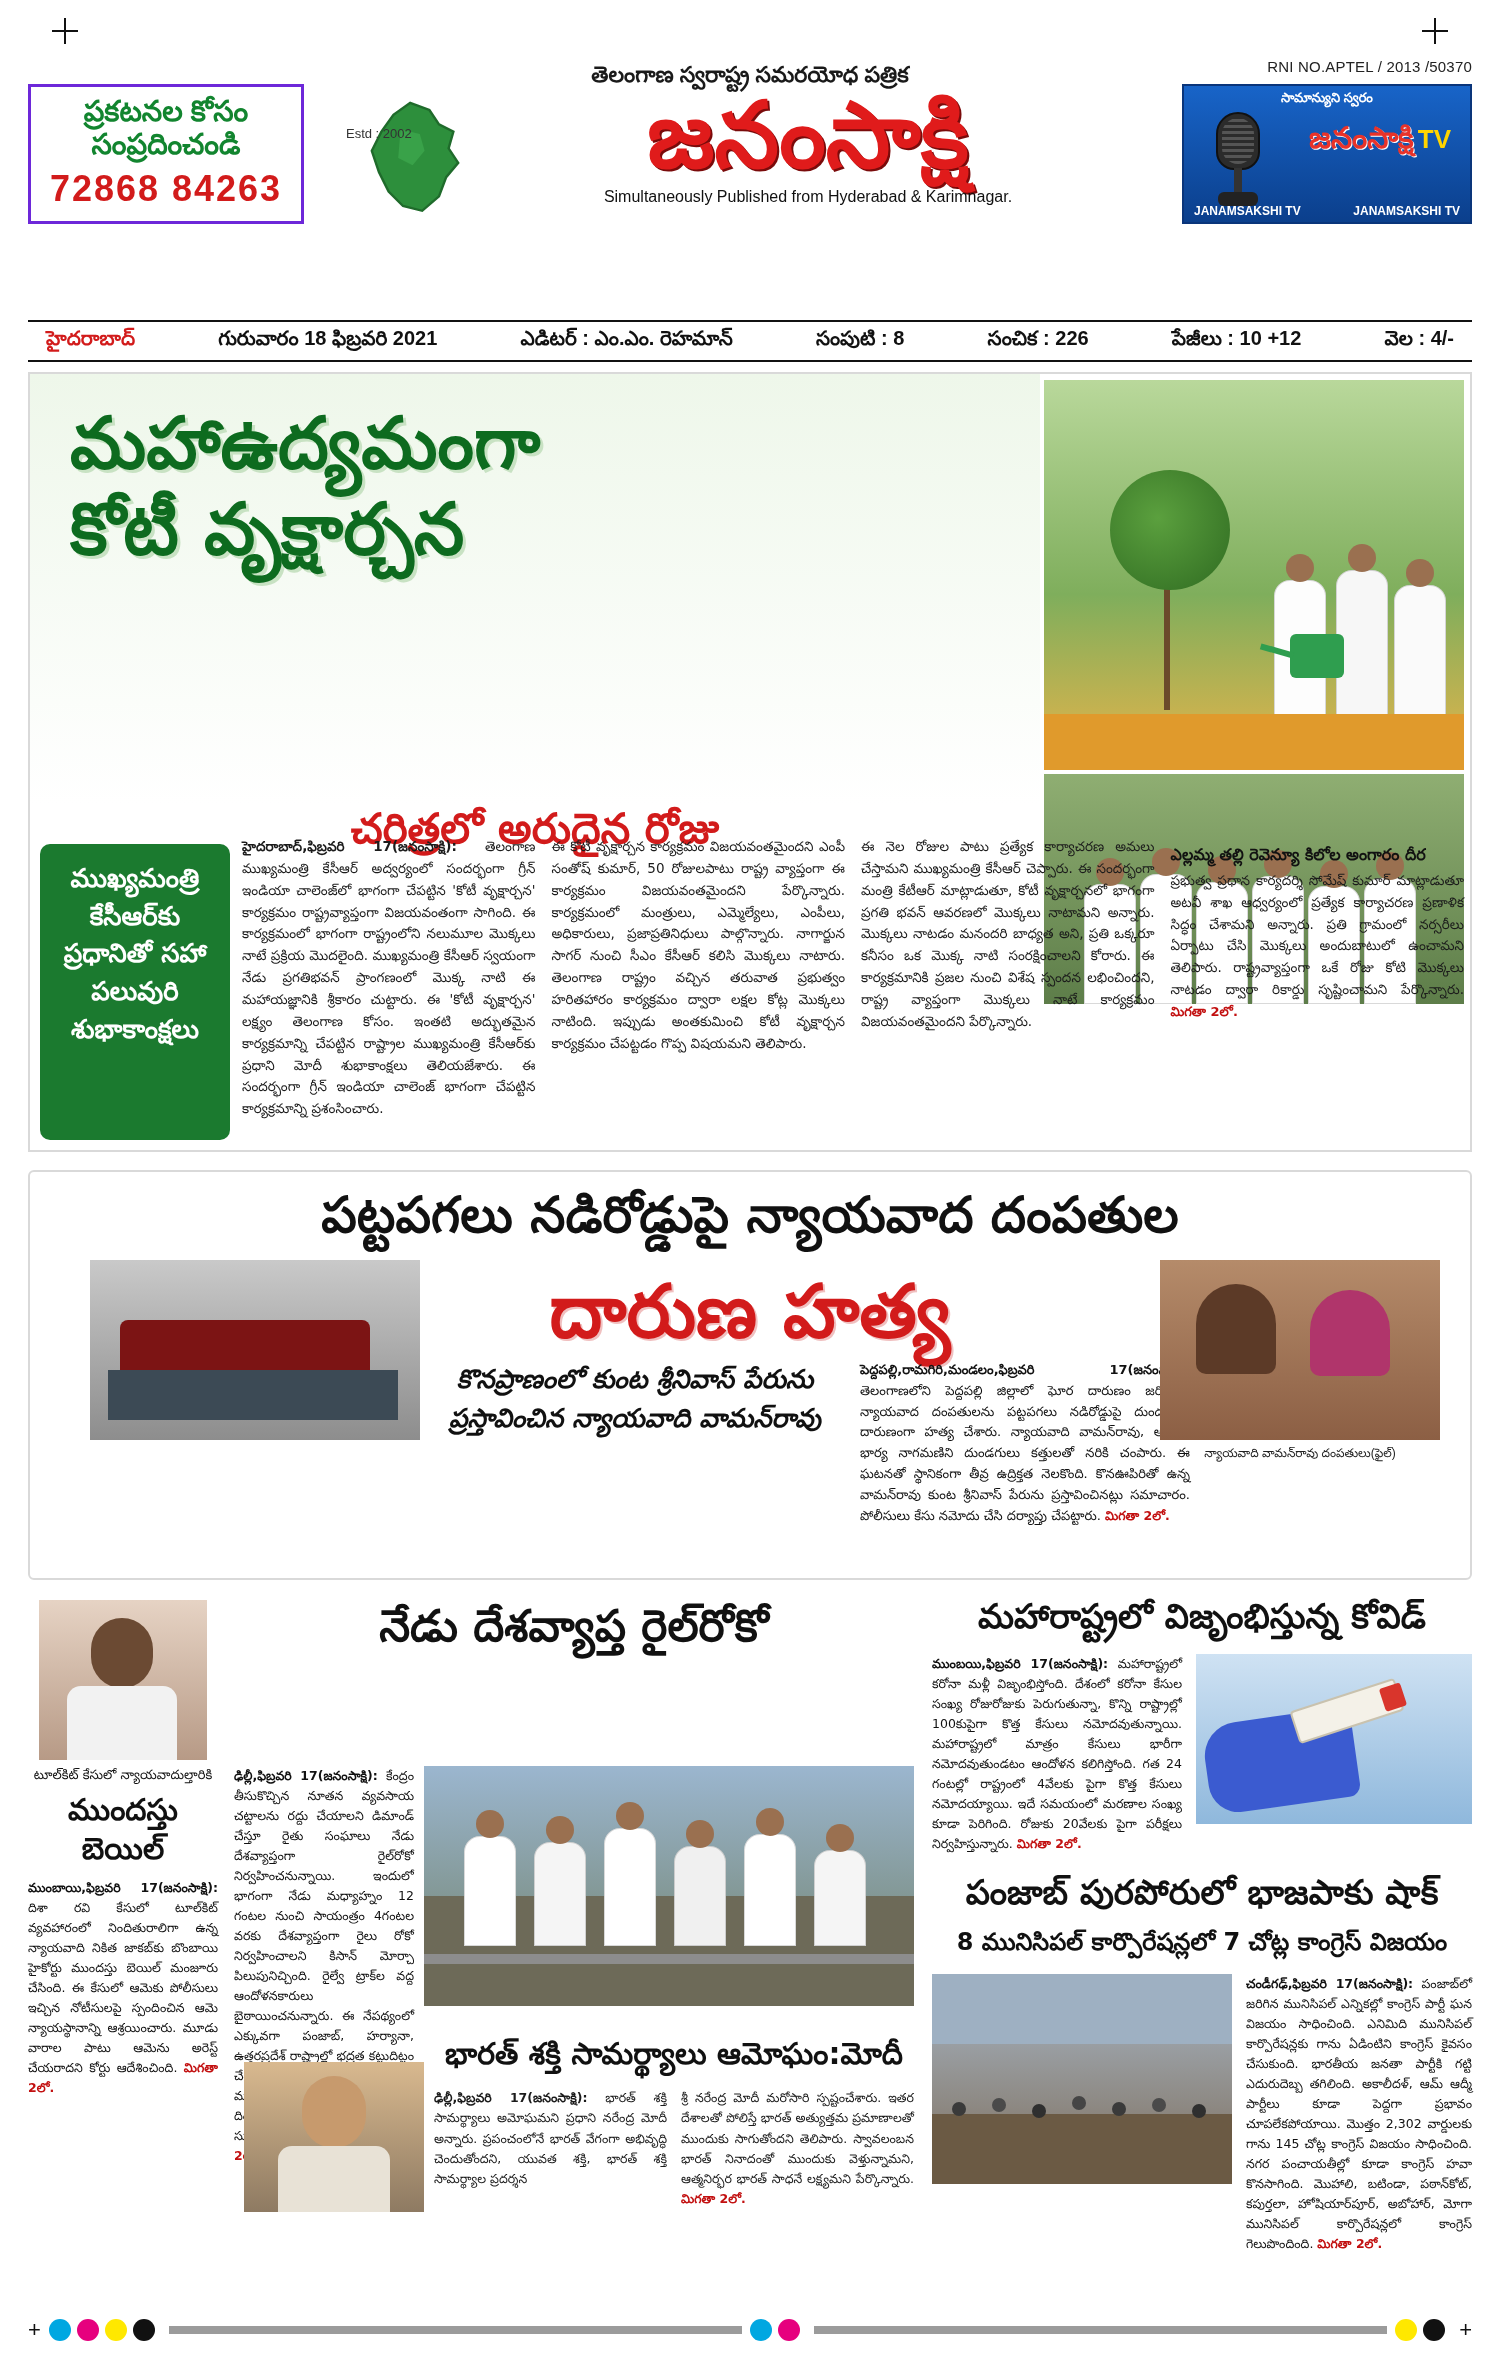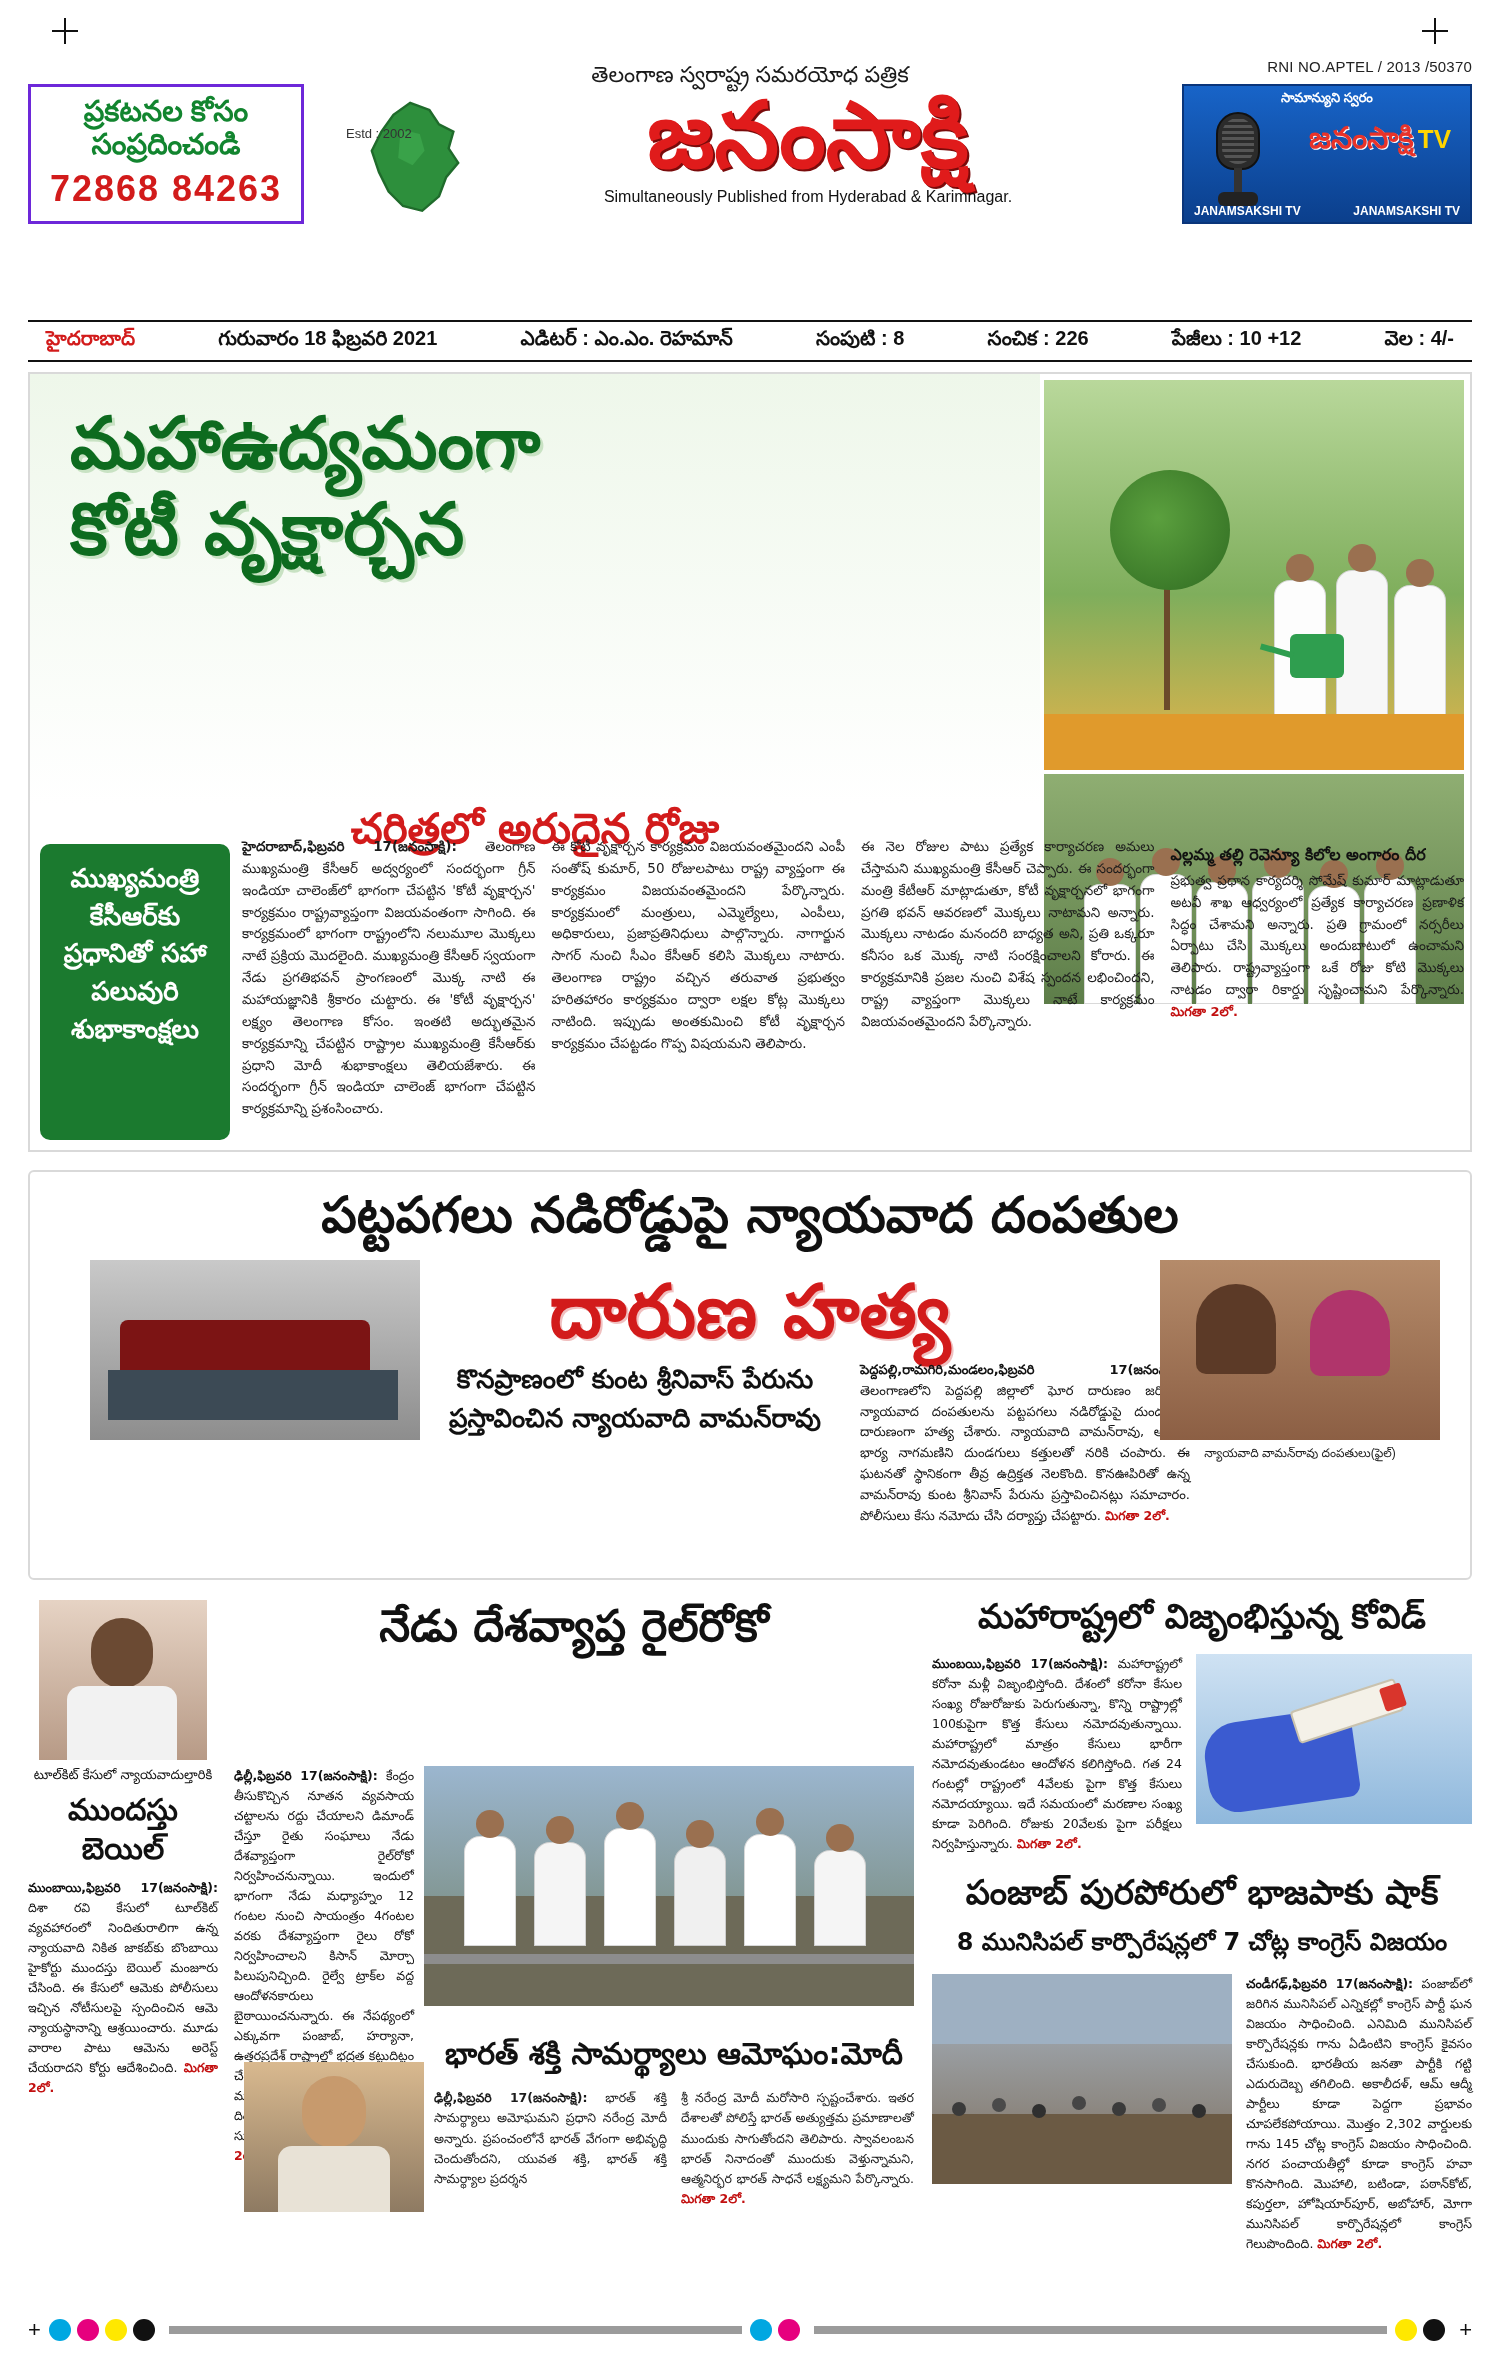--- a/index.html
+++ b/index.html
@@ -32,21 +32,21 @@
 
   
   .masthead {
     position:absolute; left:28px; top:58px; width:1444px; height:190px;
   }
   .rni {
     position:absolute; right:0; top:0; font-size:15px; color:#222; letter-spacing:.2px;
   }
   .tagline-top {
     position:absolute; left:0; right:0; top:4px; text-align:center;
-    font-size:22px; color:#1a1a1a; font-weight:normal;
+    font-size:22px; color:#1a1a1a; font-weight:bold;
   }
   .ad-box {
     position:absolute; left:0; top:26px; width:276px; height:140px;
     border:3px solid #6d28d9; background:#ffffff; text-align:center;
     padding-top:8px;
   }
   .ad-line1, .ad-line2 {
     color:#12852f; font-size:29px; font-weight:bold; line-height:1.15;
   }
   .ad-phone {
@@ -223,20 +223,21 @@
     background:linear-gradient(180deg,#b58b6a,#8c5f44); overflow:hidden;
   }
   .murder-cap-r{
     position:absolute; right:30px; top:274px; width:280px; text-align:center;
     font-size:12px; color:#222;
   }
   .murder-mid{
     position:absolute; left:400px; top:188px; width:410px; text-align:center;
     font-size:26px; line-height:1.5; font-weight:bold; color:#111;
     font-family:"DejaVu Sans", sans-serif;
+    font-style:italic;
   }
   .murder-text{
     position:absolute; left:830px; top:188px; width:330px;
     font-size:13px; line-height:1.6; text-align:justify;
     font-family:"DejaVu Sans", sans-serif;
   }
 
   
   .lower{ position:absolute; left:28px; top:1596px; width:1444px; height:700px; }
 

